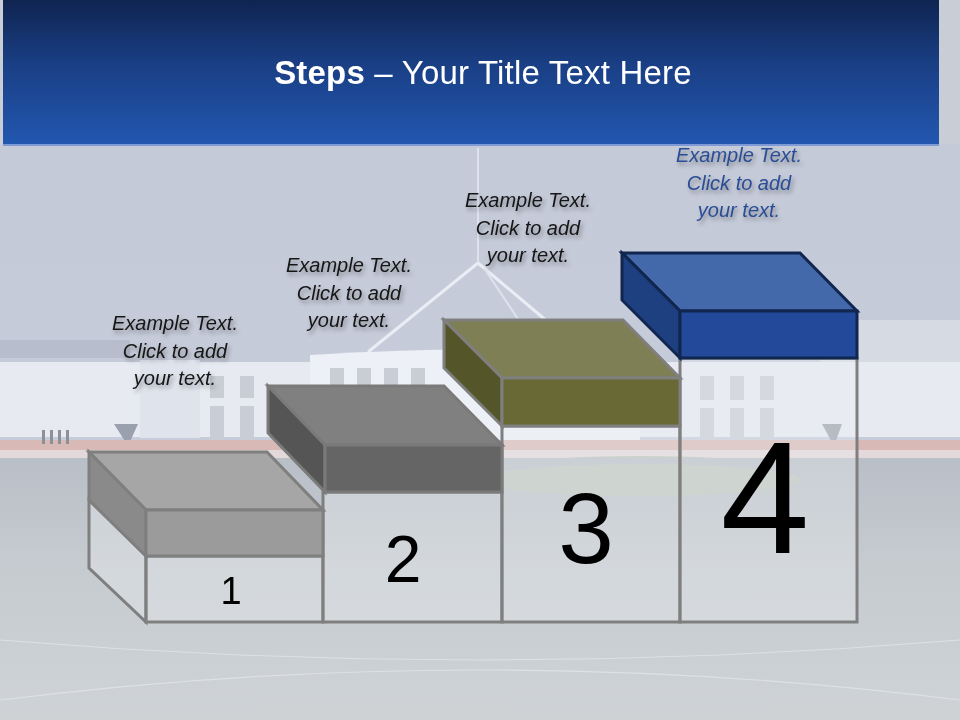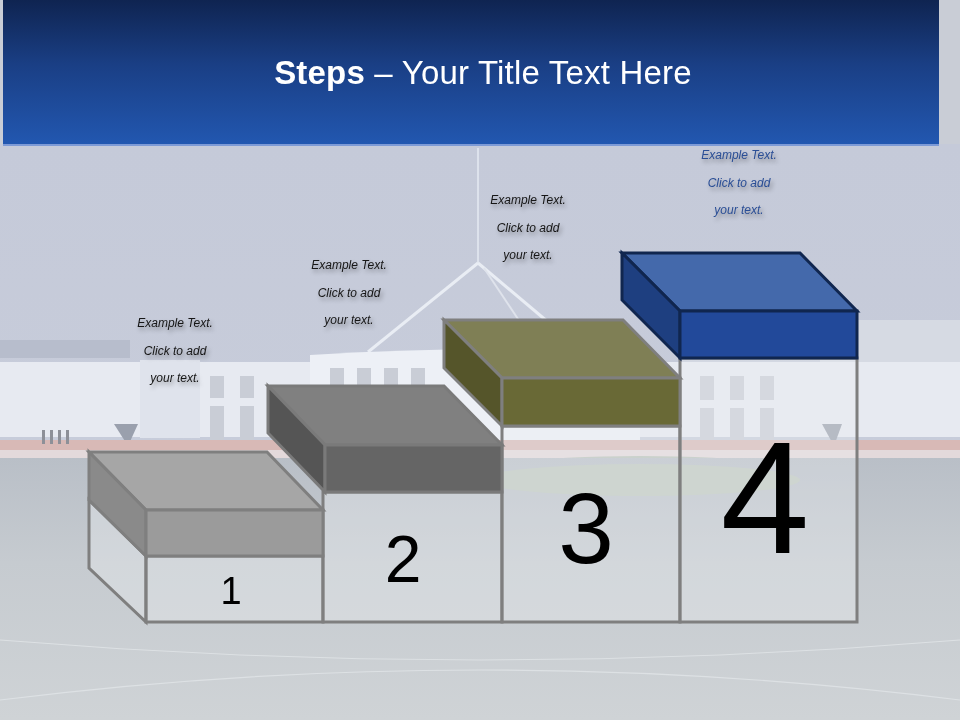--- a/index.html
+++ b/index.html
@@ -8,21 +8,21 @@
   .slide { position: absolute; left: 0; top: 0; width: 960px; height: 720px; overflow: hidden; }
   .bg { position: absolute; left: 0; top: 0; width: 960px; height: 720px; }
   .header { position: absolute; left: 3px; top: 0; width: 936px; height: 144px;
             background: linear-gradient(to bottom, #0f2451 0%, #1a3f85 45%, #2257b0 100%);
             border-bottom: 2px solid #7d9ad6; }
   .title { position: absolute; left: 0; top: 54px; width: 960px; text-align: center;
            color: #ffffff; font-size: 33px; letter-spacing: 0.2px; }
   .title b { font-weight: bold; }
   .diagram { position: absolute; left: 0; top: 0; width: 960px; height: 720px; }
   .caption { position: absolute; width: 200px; text-align: center; font-style: italic;
-             font-size: 12px; line-height: 27.5px; color: #161616;
+             font-size: 20px; line-height: 27.5px; color: #161616;
              text-shadow: 2px 3px 4px rgba(0,0,0,0.35); }
   .caption.blue { color: #2a4e96; }
   .caption span { display: block; }
   .num { position: absolute; color: #000; font-family: "Liberation Sans", sans-serif;
          text-align: center; line-height: 1; }
 </style>
 </head>
 <body>
 
 <div class="slide">

